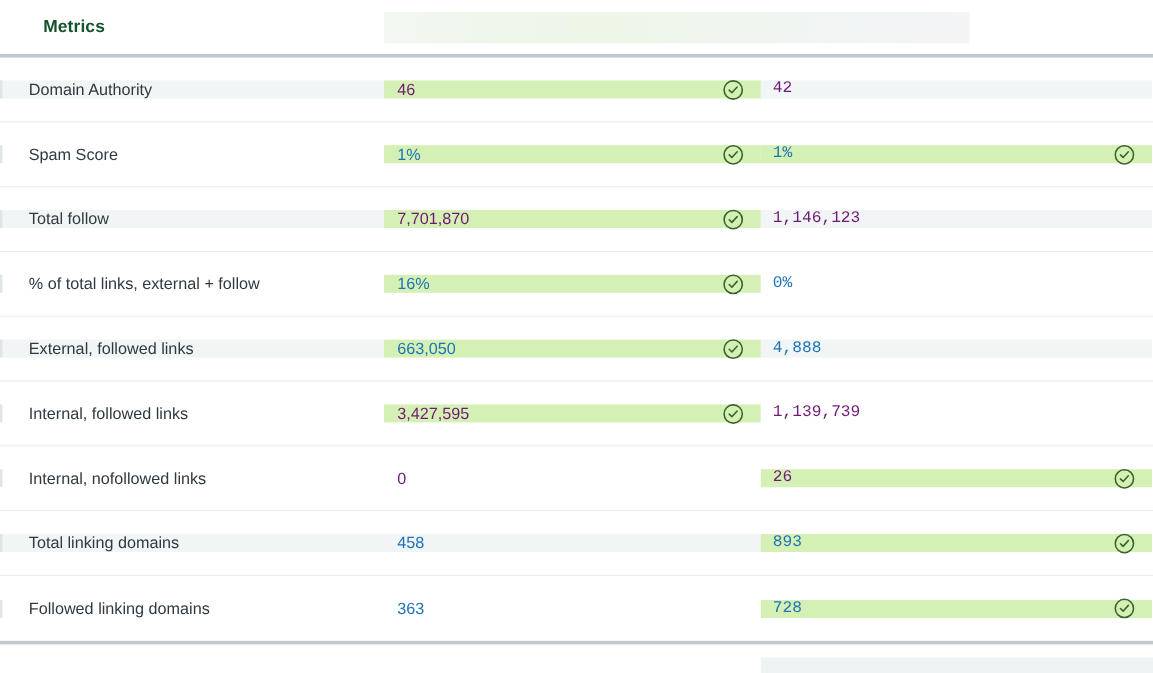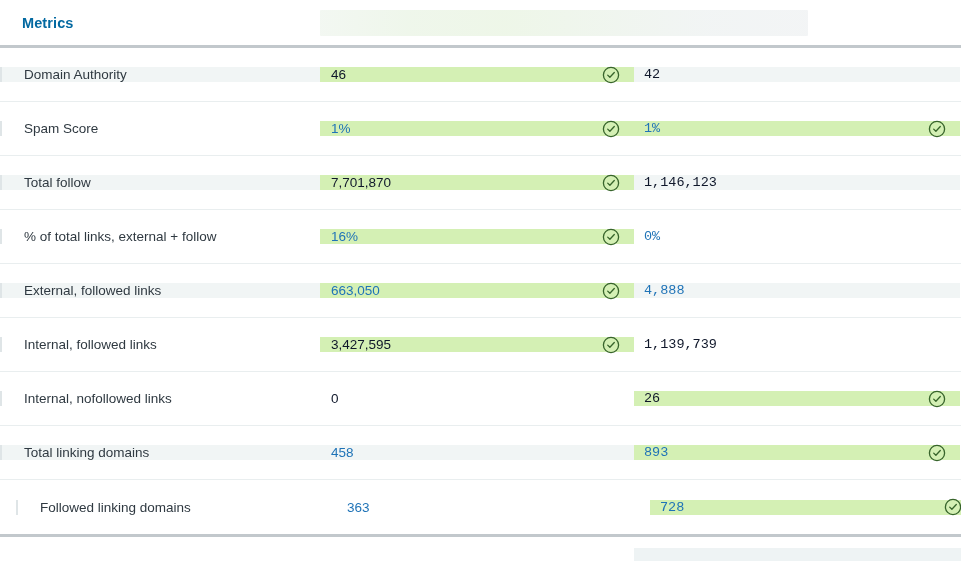--- a/index.html
+++ b/index.html
@@ -29,22 +29,23 @@
     width: 320px;
     padding-left: 22px;
     flex: 0 0 320px;
     display: flex;
     align-items: center;
     height: 100%;
   }
   .hdr-metrics-label {
     font-size: 14.5px;
     font-weight: bold;
-    color: #0369a1;
+    color: #14532d;
     letter-spacing: 0.1px;
+    margin-left: 14px;
   }
   .hdr-placeholder-wrap {
     flex: 1 1 auto;
     height: 100%;
     display: flex;
     align-items: center;
     padding-right: 153px;
   }
   .hdr-placeholder-bar {
     width: 100%;
@@ -66,21 +67,21 @@
     border-bottom: 3px solid #c2c8cc;
     position: relative;
   }
   .m-row {
     display: flex;
     align-items: center;
     height: 54px;
     border-bottom: 1px solid #e9eeef;
     position: relative;
   }
-  .m-row:last-child { border-bottom: none; margin-left: 16px; }
+  .m-row:last-child { border-bottom: none; }
 
   .m-row.stripe-a .cell-label,
   .m-row.stripe-a .cell-val.plain { background: #f1f5f5; }
   .m-row.stripe-b .cell-label,
   .m-row.stripe-b .cell-val.plain { background: #ffffff; }
 
   .cell-label {
     flex: 0 0 320px;
     width: 320px;
     display: flex;
@@ -97,21 +98,21 @@
     display: flex;
     align-items: center;
     position: relative;
     padding-left: 11px;
     font-size: 13.5px;
   }
   .cell-val.colB { flex: 0 0 326px; width: 326px; padding-left: 10px; font-family: Liberation Mono, monospace; }
 
   .cell-val.win { background: #d4f0b4; }
 
-  .val-text { color: #0f172a; }
+  .val-text { color: #701a75; }
   .val-text.link { color: #1f73b7; }
 
   .check-wrap {
     position: absolute;
     right: 14px;
     top: 50%;
     transform: translateY(-50%);
     width: 18px;
     height: 18px;
     display: flex;

